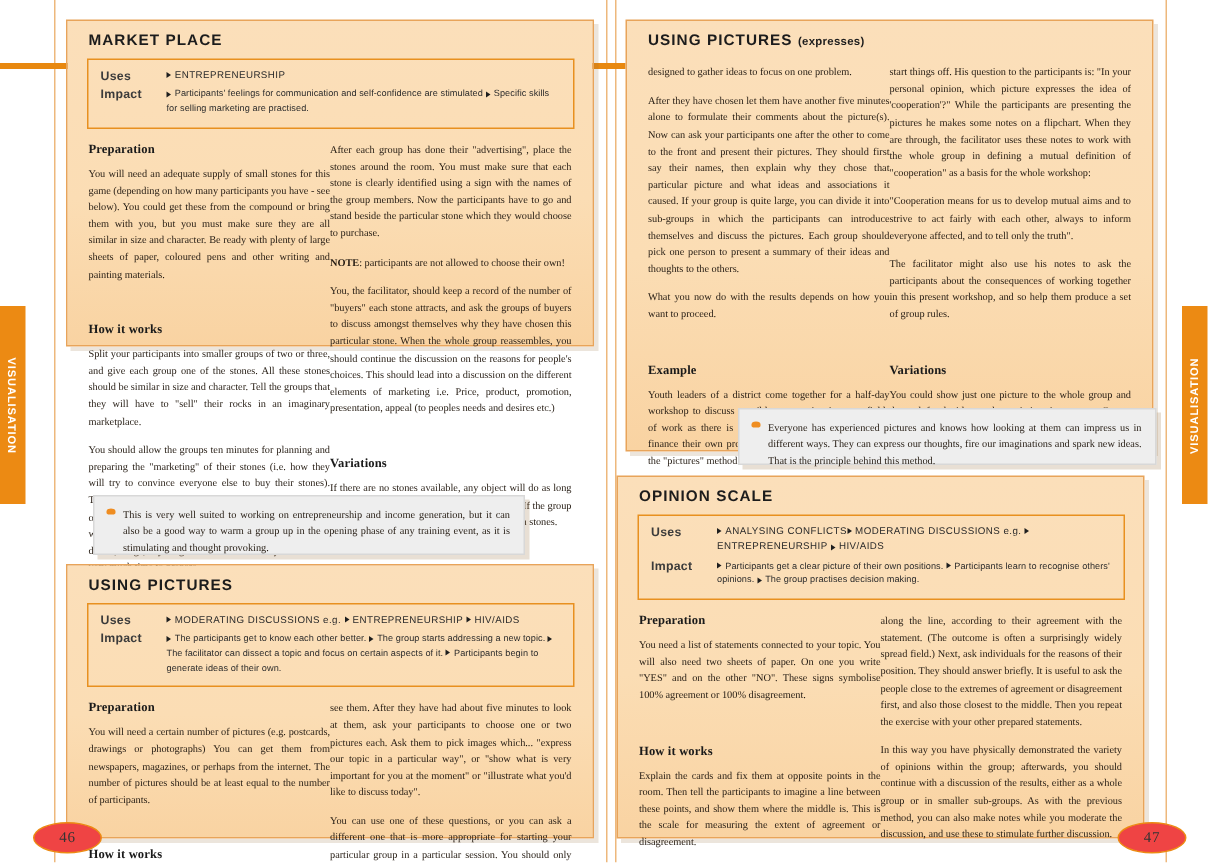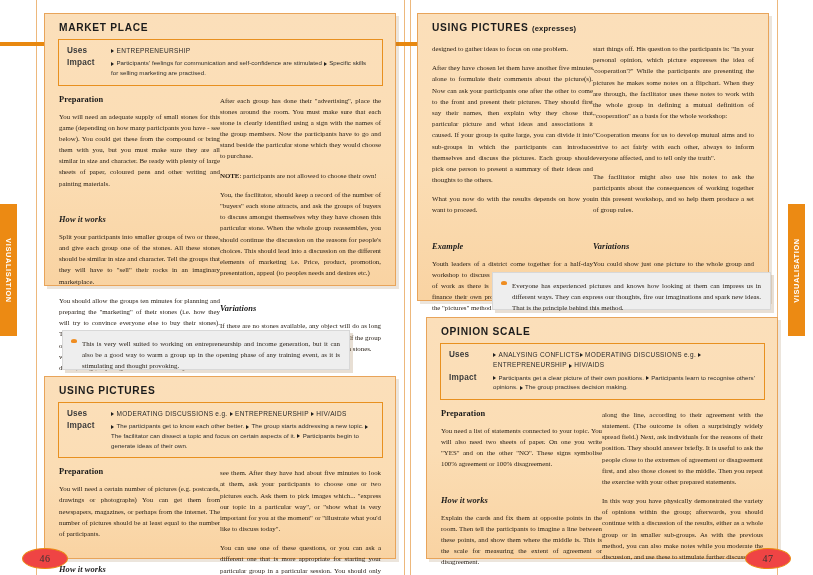--- a/index.html
+++ b/index.html
@@ -165,21 +165,21 @@
     min-width: 0;
   }
   .col h4 {
     margin: 0 0 7px 0;
     font-family: "Liberation Serif", serif;
     font-size: 8.4px;
     font-weight: bold;
     color: #1a1a1a;
     letter-spacing: 0.1px;
   }
-  .col h4.spaced { margin-top: 26px; font-style: italic; }
+  .col h4.spaced { margin-top: 26px; }
   .col p {
     margin: 0 0 8px 0;
     font-size: 6.9px;
     line-height: 1.62;
     text-align: justify;
     color: #241b12;
     letter-spacing: -0.02px;
   }
   .col p:last-child { margin-bottom: 0; }
   .col p b { font-weight: bold; }
@@ -218,21 +218,21 @@
 
 <div id="spread">
 
   <div class="vrule l"></div>
   <div class="vrule c1"></div>
   <div class="vrule c2"></div>
   <div class="vrule r"></div>
   <div class="hbar left"></div>
   <div class="hbar right"></div>
 
-  <div class="panel" style="left:44px; top:13px; width:352px; height:273px;">
+  <div class="panel" style="left:44px; top:13px; width:352px; height:218px;">
     <div class="panel-title">MARKET PLACE</div>
 
     <div class="ui-box">
       <div class="ui-row">
         <div class="ui-key">Uses</div>
         <div class="ui-val big">
           <span class="tri"></span><span>ENTREPRENEURSHIP</span>
         </div>
       </div>
       <div class="ui-row">
@@ -330,21 +330,21 @@
     </div>
   </div>
 
   <div class="tip" style="left:492px; top:272px; width:279px; height:38px;">
     <div class="tip-icon">
         <i></i>
       </div>
     <div class="tip-text">Everyone has experienced pictures and knows how looking at them can impress us in different ways. They can express our thoughts, fire our imaginations and spark new ideas. That is the principle behind this method.</div>
   </div>
 
-  <div class="panel" style="left:426px; top:317px; width:352px; height:242px;">
+  <div class="panel" style="left:411px; top:317px; width:352px; height:242px;">
     <div class="panel-title">OPINION SCALE</div>
 
     <div class="ui-box">
       <div class="ui-row">
         <div class="ui-key">Uses</div>
         <div class="ui-val big">
           <span class="tri"></span><span>ANALYSING CONFLICTS</span><span class="tri"></span><span>MODERATING DISCUSSIONS e.g.</span>
           <span class="tri"></span><span>ENTREPRENEURSHIP</span>
           <span class="tri"></span><span>HIV/AIDS</span>
         </div>

